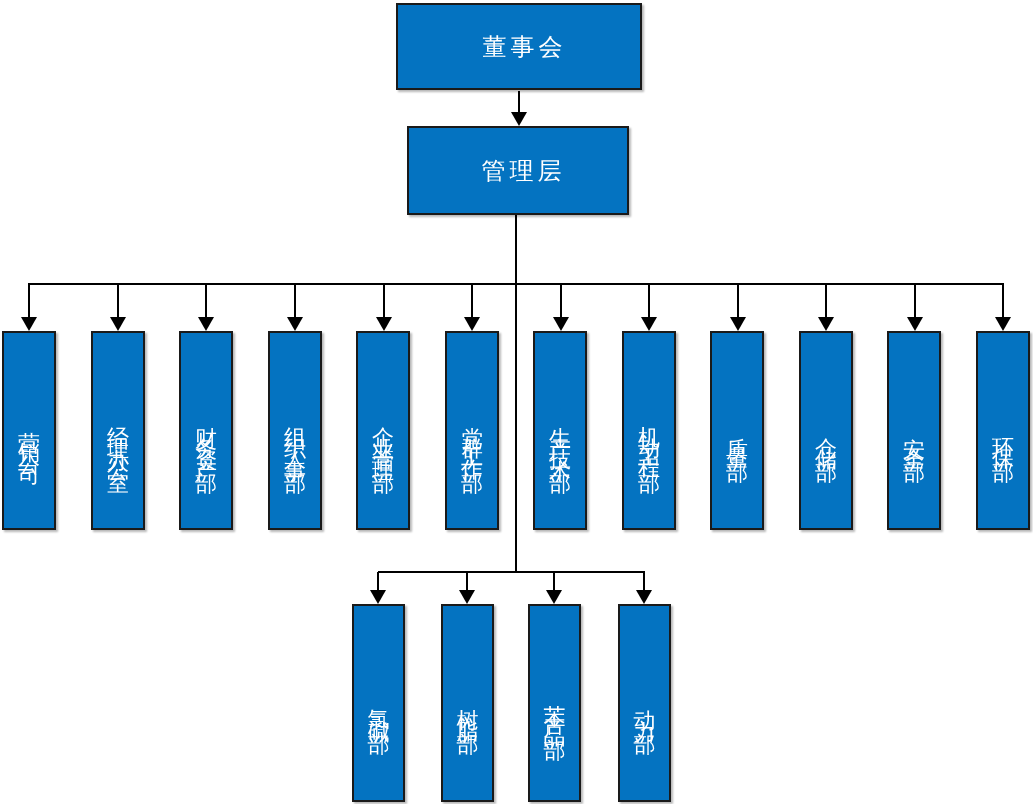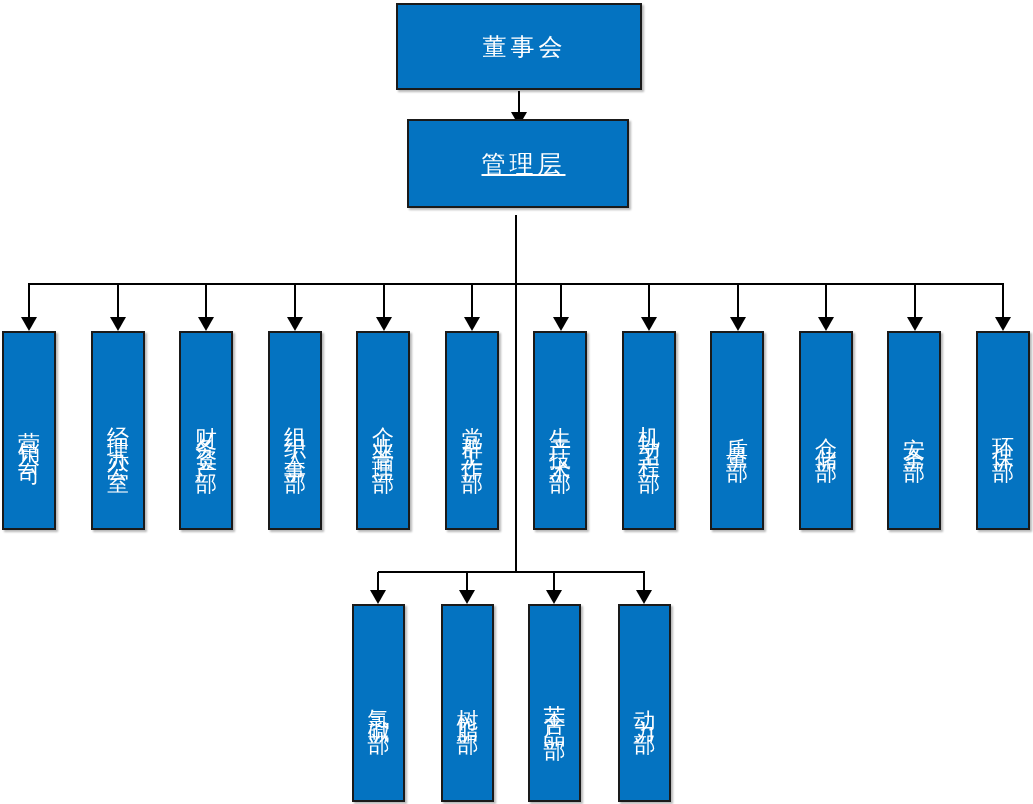--- a/index.html
+++ b/index.html
@@ -81,21 +81,21 @@
 <body>
 
 <div id="canvas">
 
   <div class="box box-h" style="left:396px; top:3px; width:246px; height:87px;">
     <span class="label">董事会</span>
   </div>
 
   <div class="v-arrow" style="left:511px; top:91px; height:35px;"></div>
 
-  <div class="box box-h" style="left:407px; top:119px; width:222px; height:89px;text-decoration:underline;">
+  <div class="box box-h" style="left:407px; top:126px; width:222px; height:89px;">
     <span class="label">管理层</span>
   </div>
 
   <div class="v-line" style="left:515px; top:215px; height:358px;"></div>
 
   <div class="h-line" style="left:28px; top:283px; width:976px;"></div>
 
   <div class="v-arrow" style="left:21px;   top:284px; height:47px;"></div>
   <div class="v-arrow" style="left:110px;  top:284px; height:47px;"></div>
   <div class="v-arrow" style="left:198px;  top:284px; height:47px;"></div>

